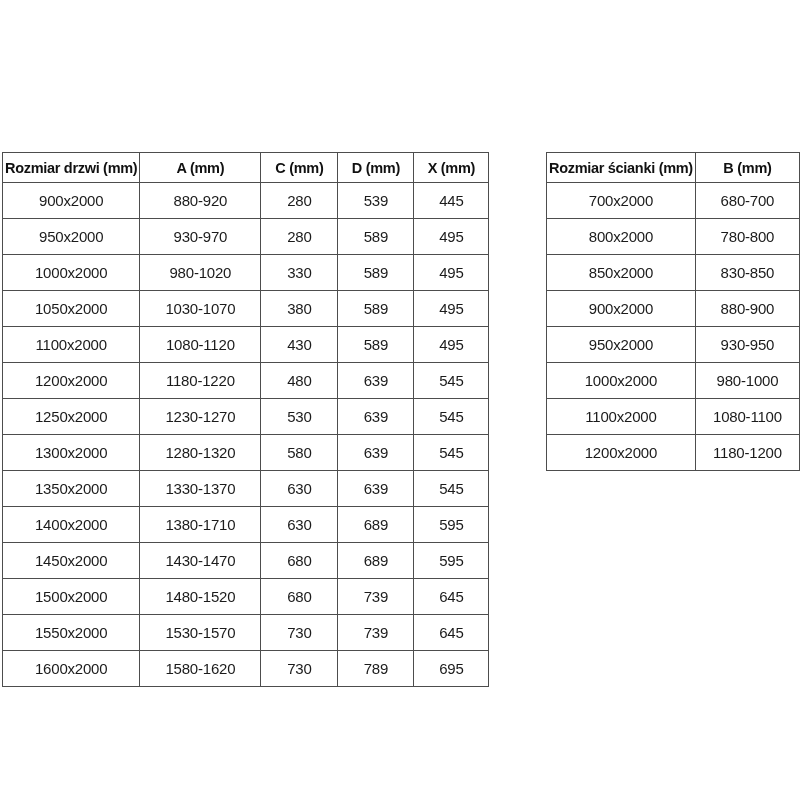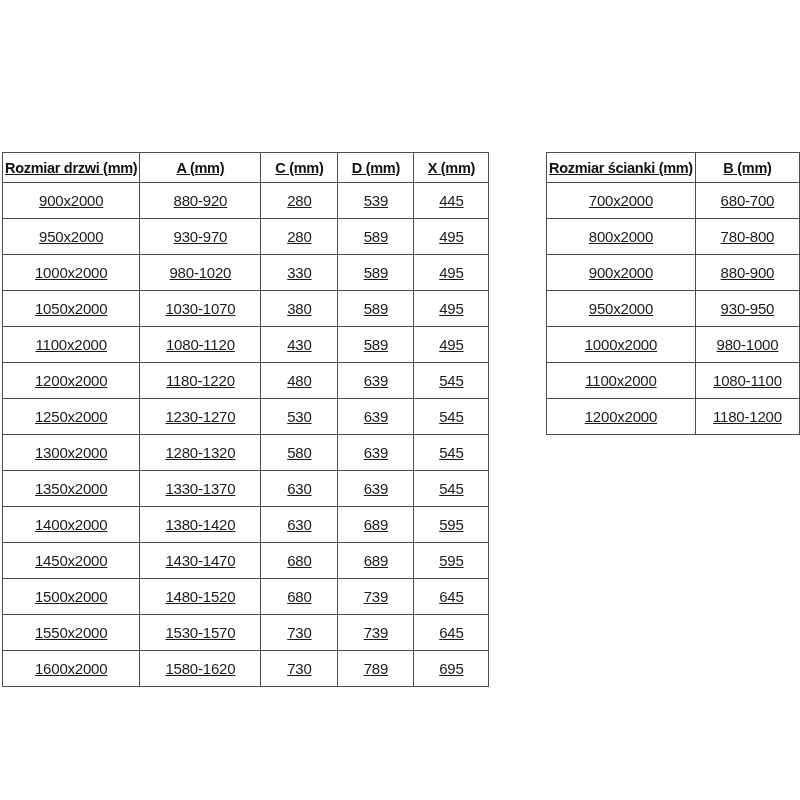--- a/index.html
+++ b/index.html
@@ -5,21 +5,21 @@
   * { margin: 0; padding: 0; box-sizing: border-box; }
   html, body {
     width: 800px; height: 800px;
     background: #ffffff;
     font-family: "Liberation Sans", sans-serif;
     color: #1b1b1b;
     overflow: hidden;
   }
   .page { position: relative; width: 800px; height: 800px; background: #ffffff; }
 
-  .table-wrap { position: absolute; text-decoration: underline; }
+  .table-wrap { position: absolute; }
   .wrap-doors { left: 2px;  top: 152px; }
   .wrap-walls { left: 539px; top: 152px; margin-left: 7px; }
 
   table {
     border-collapse: collapse;
     table-layout: fixed;
     background: #ffffff;
   }
   th, td {
     border: 1px solid #4d4d4d;
@@ -126,21 +126,21 @@
           </tr>
           <tr>
             <td>1350x2000</td>
             <td>1330-1370</td>
             <td>630</td>
             <td>639</td>
             <td>545</td>
           </tr>
           <tr>
             <td>1400x2000</td>
-            <td>1380-1420</td>
+            <td>1380-1710</td>
             <td>630</td>
             <td>689</td>
             <td>595</td>
           </tr>
           <tr>
             <td>1450x2000</td>
             <td>1430-1470</td>
             <td>680</td>
             <td>689</td>
             <td>595</td>
@@ -185,20 +185,24 @@
       <tbody>
           <tr>
             <td>700x2000</td>
             <td>680-700</td>
           </tr>
           <tr>
             <td>800x2000</td>
             <td>780-800</td>
           </tr>
           <tr>
+            <td>850x2000</td>
+            <td>830-850</td>
+          </tr>
+          <tr>
             <td>900x2000</td>
             <td>880-900</td>
           </tr>
           <tr>
             <td>950x2000</td>
             <td>930-950</td>
           </tr>
           <tr>
             <td>1000x2000</td>
             <td>980-1000</td>

